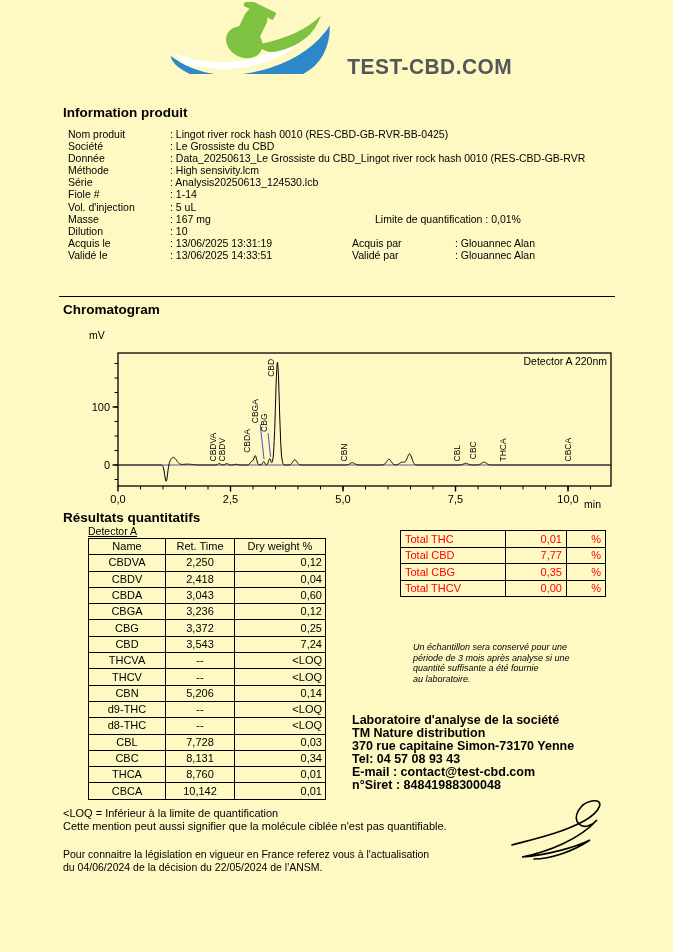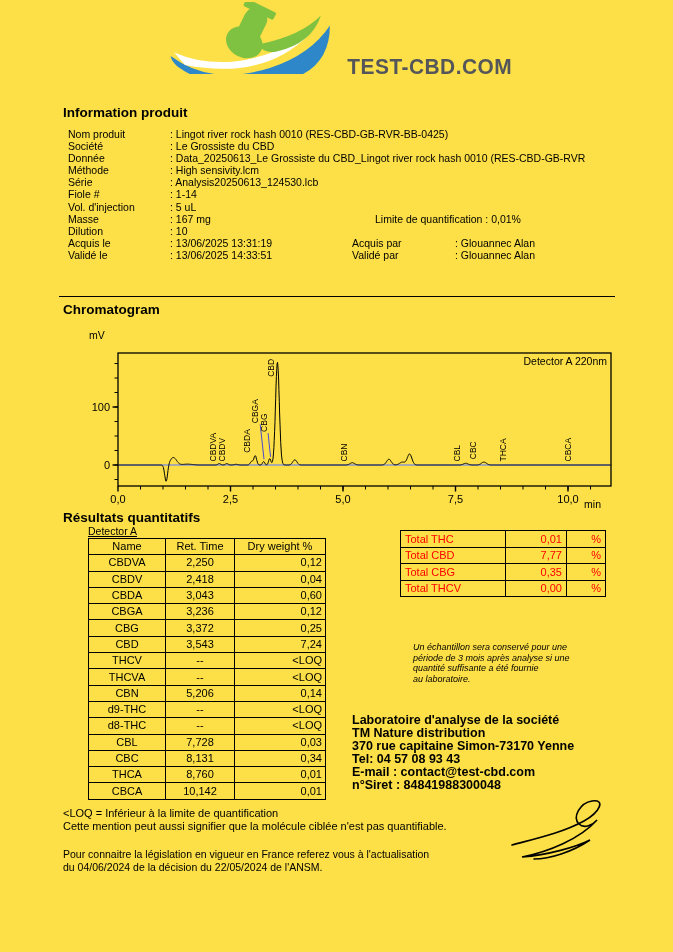--- a/index.html
+++ b/index.html
@@ -1,17 +1,17 @@
 <!DOCTYPE html>
 <html><head>
 <meta charset="utf-8">
 <style>
   html,body{margin:0;padding:0;background:#e8e8e8;}
   #page{
-    position:relative;width:673px;height:952px;background:#fde047;
+    position:relative;width:673px;height:952px;background:#fef9c3;
     font-family:"Liberation Sans",sans-serif;color:#000;overflow:hidden;
     margin:0 auto;
   }
   
   #logo-block{position:absolute;top:2px;left:0;width:673px;text-align:center;}
   #brand-text{
     margin-top:1px;font-size:22px;font-weight:bold;color:#55565a;
     letter-spacing:.5px;transform:scaleX(.95);display:inline-block;
   }
   
@@ -192,26 +192,26 @@
           <td>CBG</td>
           <td>3,372</td>
           <td>0,25</td>
         </tr>
         <tr>
           <td>CBD</td>
           <td>3,543</td>
           <td>7,24</td>
         </tr>
         <tr>
-          <td>THCV</td>
+          <td>THCVA</td>
           <td>--</td>
           <td>&lt;LOQ</td>
         </tr>
         <tr>
-          <td>THCVA</td>
+          <td>THCV</td>
           <td>--</td>
           <td>&lt;LOQ</td>
         </tr>
         <tr>
           <td>CBN</td>
           <td>5,206</td>
           <td>0,14</td>
         </tr>
         <tr>
           <td>d9-THC</td>

